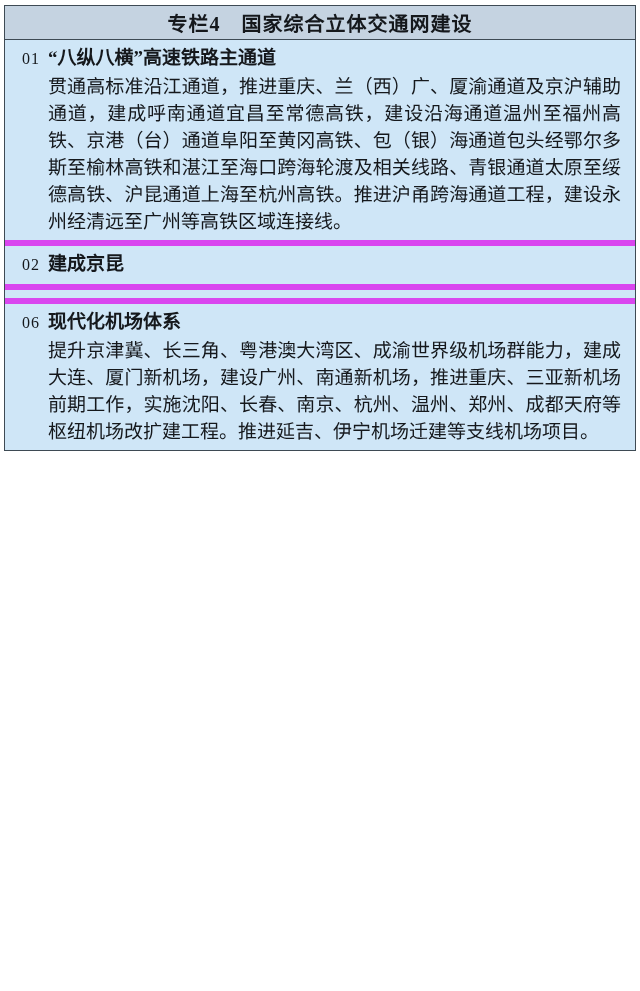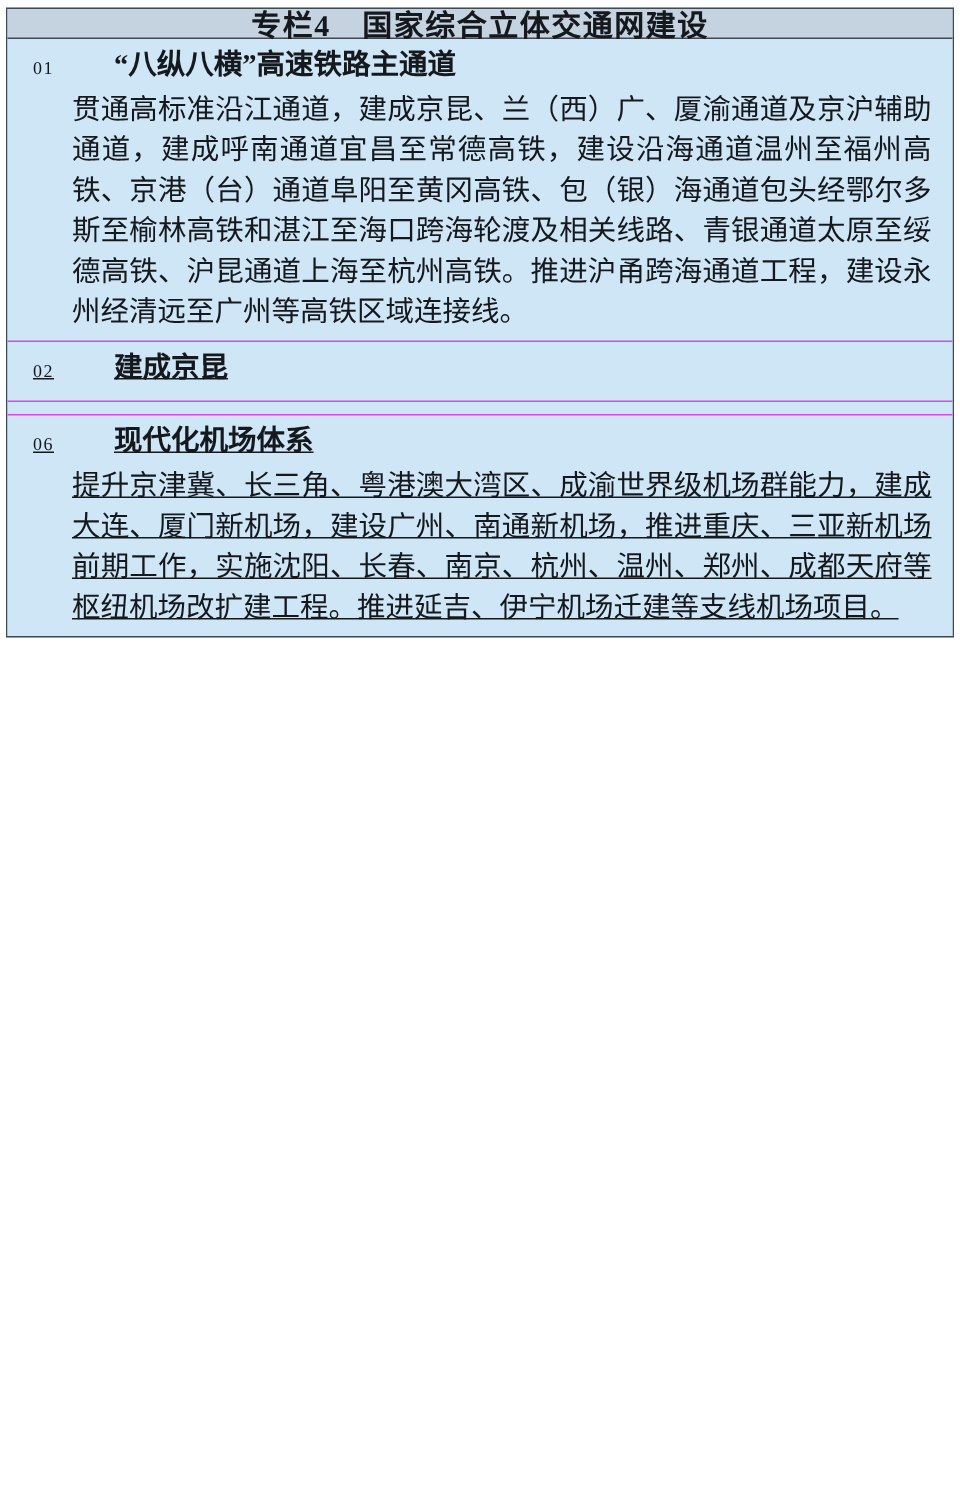--- a/index.html
+++ b/index.html
@@ -14,56 +14,54 @@
   .column-box {
     position: absolute;
     left: 4px;
     top: 5px;
     width: 632px;
     border: 1px solid #3e4a54;
     background: #cfe6f7;
   }
 
   .box-header {
-    height: 20px;
+    height: 34px;
     background: #c5d3e1;
     border-bottom: 1px solid #3e4a54;
     display: flex;
     align-items: center;
     justify-content: center;
     font-size: 20px;
     font-weight: bold;
     letter-spacing: 1px;
   }
 
   .section {
     background: #cfe6f7;
     padding: 3px 14px 5px 17px;
   }
   .section + .section {
-    border-top: 1px solid #d946ef;
-    text-decoration: underline;
+    border-top: 6px solid #d946ef;
   }
 
   .sec-head {
     display: flex;
     align-items: baseline;
     line-height: 29px;
   }
   .sec-num {
     flex: none;
     width: 26px;
-    font-size: 12px;
+    font-size: 16px;
     letter-spacing: 1px;
     font-weight: normal;
   }
   .sec-title {
     font-size: 19px;
     font-weight: bold;
-    margin-left: 28px;
   }
 
   .sec-body {
     margin-left: 26px;
     font-size: 19px;
     line-height: 27px;
     text-align: justify;
     text-justify: inter-ideograph;
   }
 </style>
@@ -74,21 +72,21 @@
 
   <div class="box-header">
     <span>专栏4　国家综合立体交通网建设</span>
   </div>
 
   <div class="section">
     <div class="sec-head">
       <span class="sec-num">01</span>
       <span class="sec-title">“八纵八横”高速铁路主通道</span>
     </div>
-    <p class="sec-body">贯通高标准沿江通道，建成京昆、兰（西）广、厦渝通道及京沪辅助通道，建成呼南通道宜昌至常德高铁，建设沿海通道温州至福州高铁、京港（台）通道阜阳至黄冈高铁、包（银）海通道包头经鄂尔多斯至榆林高铁和湛江至海口跨海轮渡及相关线路、青银通道太原至绥德高铁、沪昆通道上海至杭州高铁。推进沪甬跨海通道工程，建设永州经清远至广州等高铁区域连接线。</p>
+    <p class="sec-body">贯通高标准沿江通道，推进重庆、兰（西）广、厦渝通道及京沪辅助通道，建成呼南通道宜昌至常德高铁，建设沿海通道温州至福州高铁、京港（台）通道阜阳至黄冈高铁、包（银）海通道包头经鄂尔多斯至榆林高铁和湛江至海口跨海轮渡及相关线路、青银通道太原至绥德高铁、沪昆通道上海至杭州高铁。推进沪甬跨海通道工程，建设永州经清远至广州等高铁区域连接线。</p>
   </div>
 
   <div class="section">
     <div class="sec-head">
       <span class="sec-num">02</span>
       <span class="sec-title">建成京昆</span>
     </div>
   </div>
 
   <div class="section">

